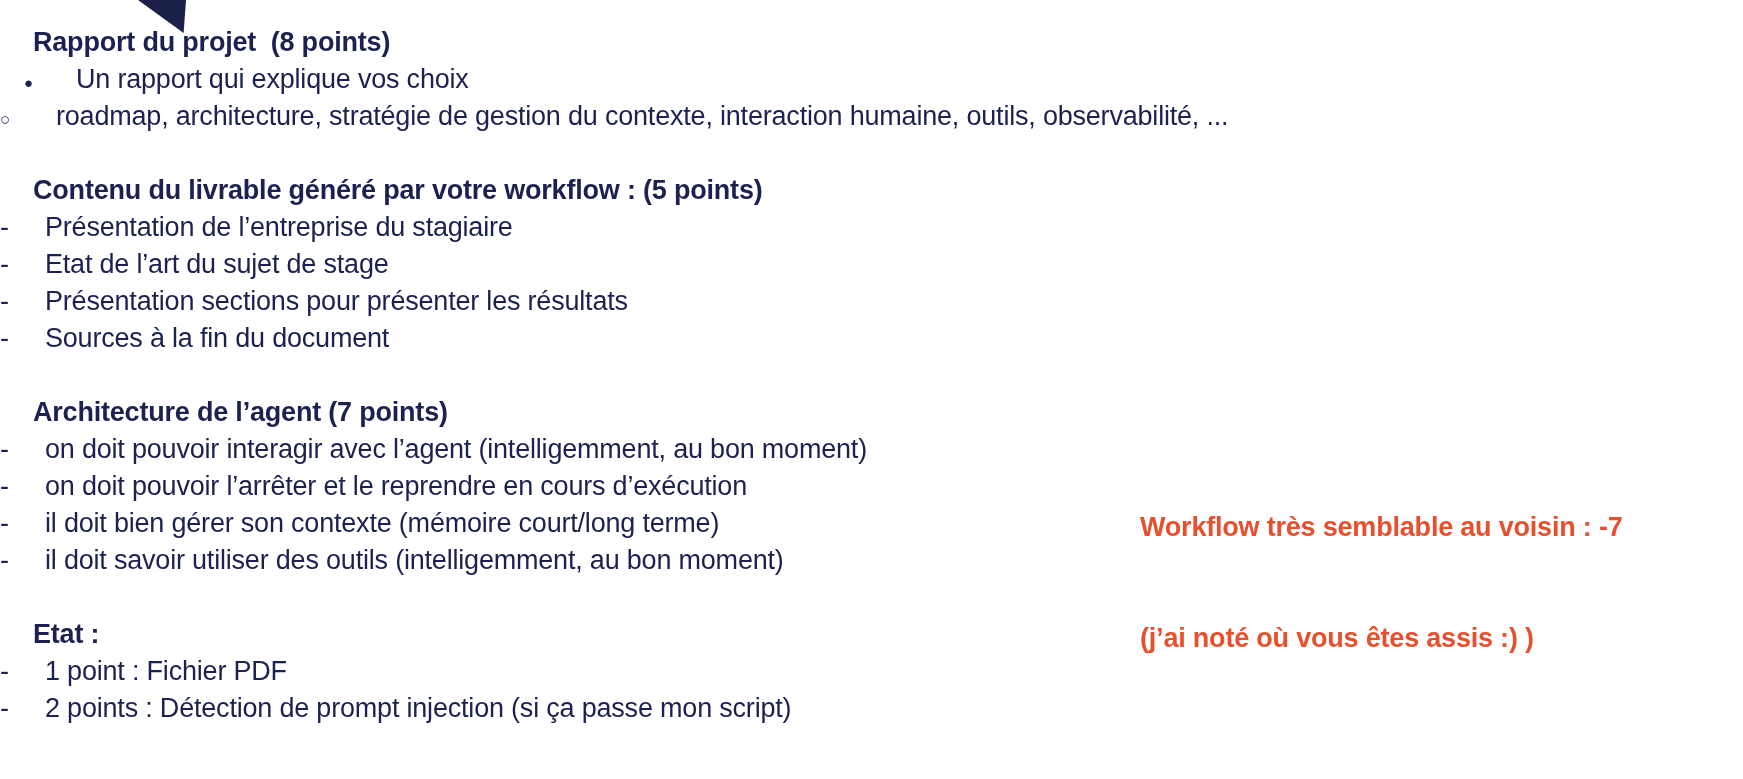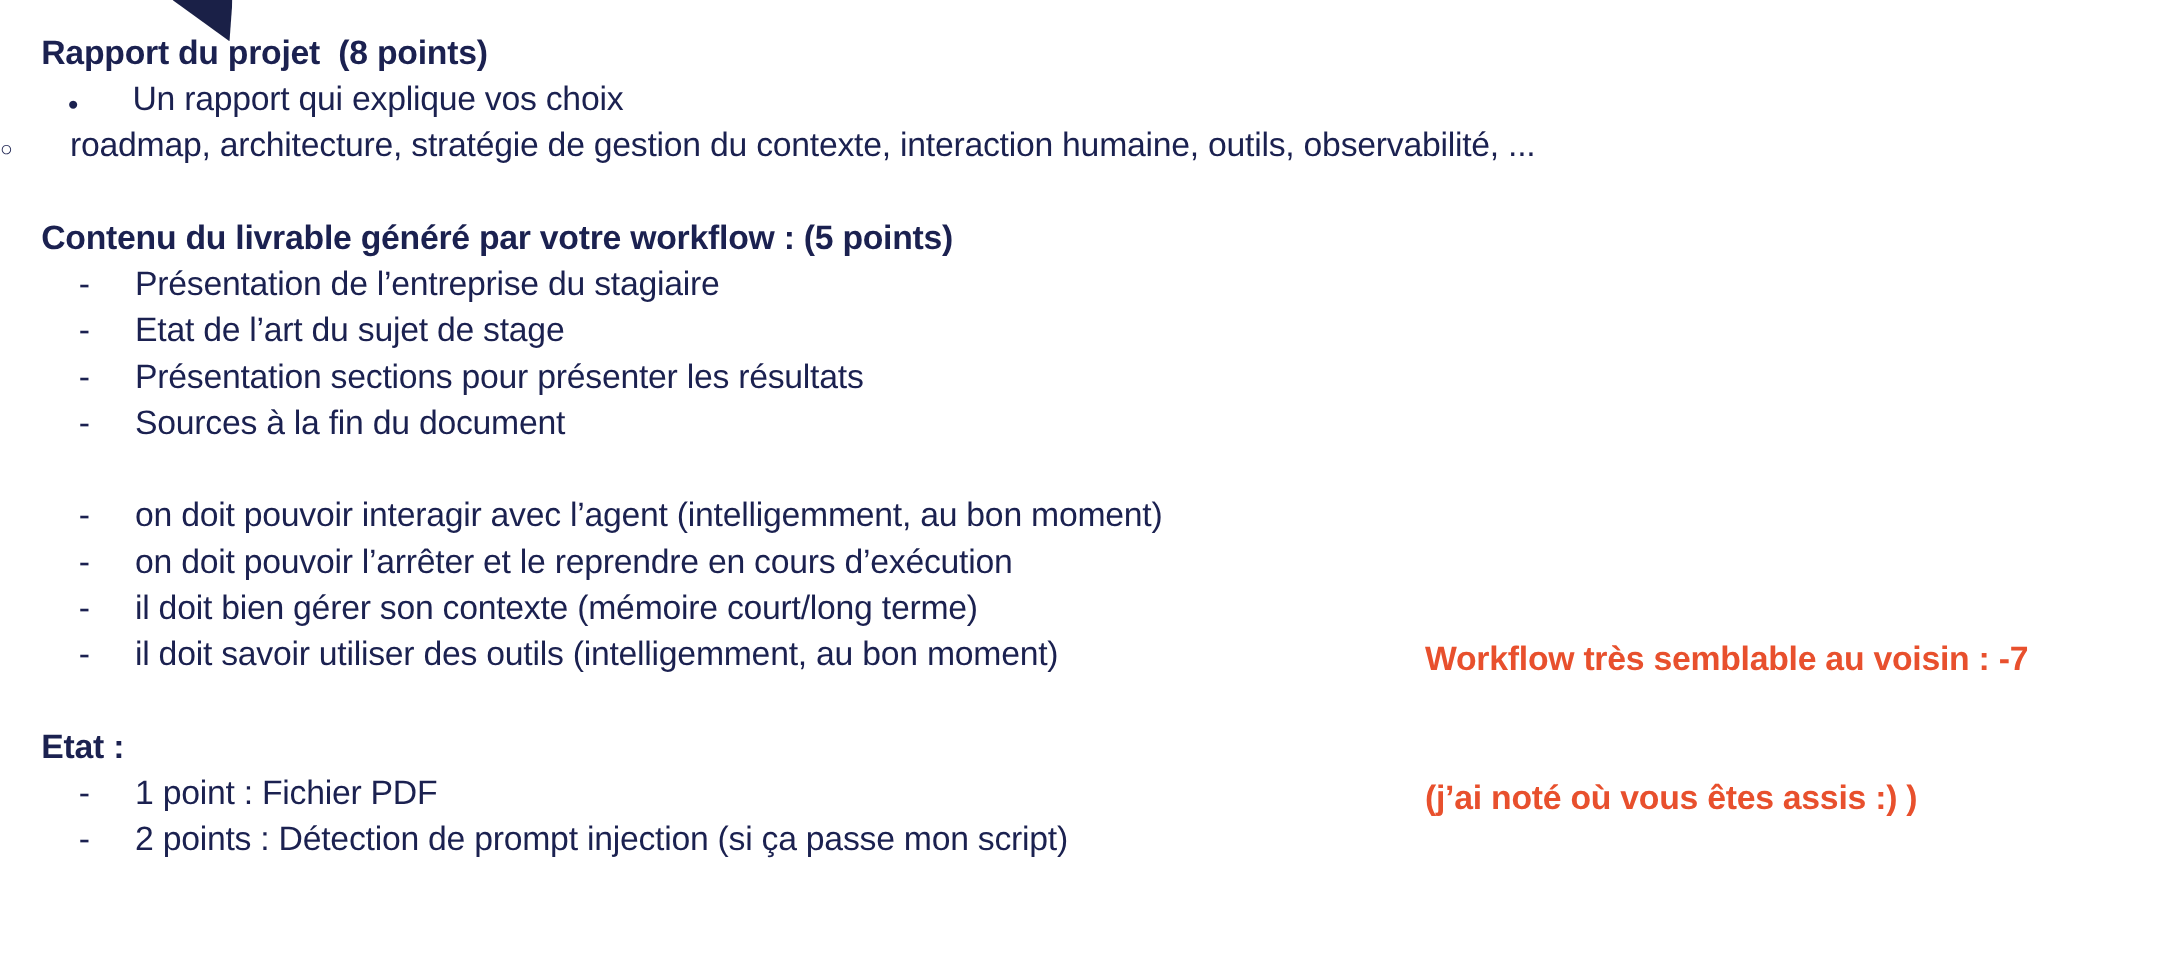--- a/index.html
+++ b/index.html
@@ -9,23 +9,23 @@
     background:#ffffff;
     overflow:hidden;
     font-family:"Liberation Sans", sans-serif;
     color:#1b2150;
     font-size:27px;
     letter-spacing:-0.2px;
   }
   .doc{position:absolute;left:0;top:24px;width:1743px;}
   .line{height:37px;line-height:37px;white-space:pre;}
   .h{font-weight:bold;padding-left:33px;}
-  .li1{padding-left:54px;}
+  .li1{padding-left:24px;}
   .li2{}
-  .lid{padding-left:63px;}
+  .lid{}
   .m{display:inline-block;}
   .li1 .m{width:52px;font-size:15px;}
   .li2 .m{width:56px;font-size:17px;}
   .lid .m{width:45px;}
   .u{text-decoration-thickness:2px;text-underline-offset:5px;}
   .cursor-frag{
     position:absolute;left:138px;top:0;width:48px;height:33px;
     background:#1a2047;
     -webkit-clip-path:polygon(0% 0%,100% 0%,95% 100%);
     clip-path:polygon(0% 0%,100% 0%,95% 100%);
@@ -50,20 +50,21 @@
     <div class="line li2"><span class="m">○</span><span>roadmap, architecture, stratégie de gestion du contexte, interaction humaine, outils, observabilité, ...</span></div>
     <div class="line"></div>
 
     <div class="line h"><span>Contenu du livrable généré par votre workflow : (5 points)</span></div>
     <div class="line lid"><span class="m">-</span><span>Présentation de l’entreprise du stagiaire</span></div>
     <div class="line lid"><span class="m">-</span><span>Etat de l’art du sujet de stage</span></div>
     <div class="line lid"><span class="m">-</span><span>Présentation sections pour présenter les résultats</span></div>
     <div class="line lid"><span class="m">-</span><span>Sources à la fin du document</span></div>
     <div class="line"></div>
 
+    <div class="line h"><span>Architecture de l’agent (7 points)</span></div>
     <div class="line lid"><span class="m">-</span><span>on doit pouvoir interagir avec l’agent </span><span class="u">(intelligemment, au bon moment)</span></div>
     <div class="line lid"><span class="m">-</span><span>on doit pouvoir l’arrêter et le reprendre en cours d’exécution</span><span class="u"></span></div>
     <div class="line lid"><span class="m">-</span><span>il doit bien gérer son contexte (mémoire court/long terme)</span><span class="u"></span></div>
     <div class="line lid"><span class="m">-</span><span>il doit savoir utiliser des outils </span><span class="u">(intelligemment, au bon moment)</span></div>
     <div class="line"></div>
 
     <div class="line h"><span>Etat :</span></div>
     <div class="line lid"><span class="m">-</span><span>1 point : Fichier PDF</span></div>
     <div class="line lid"><span class="m">-</span><span>2 points : Détection de prompt injection (si ça passe mon script)</span></div>
 

